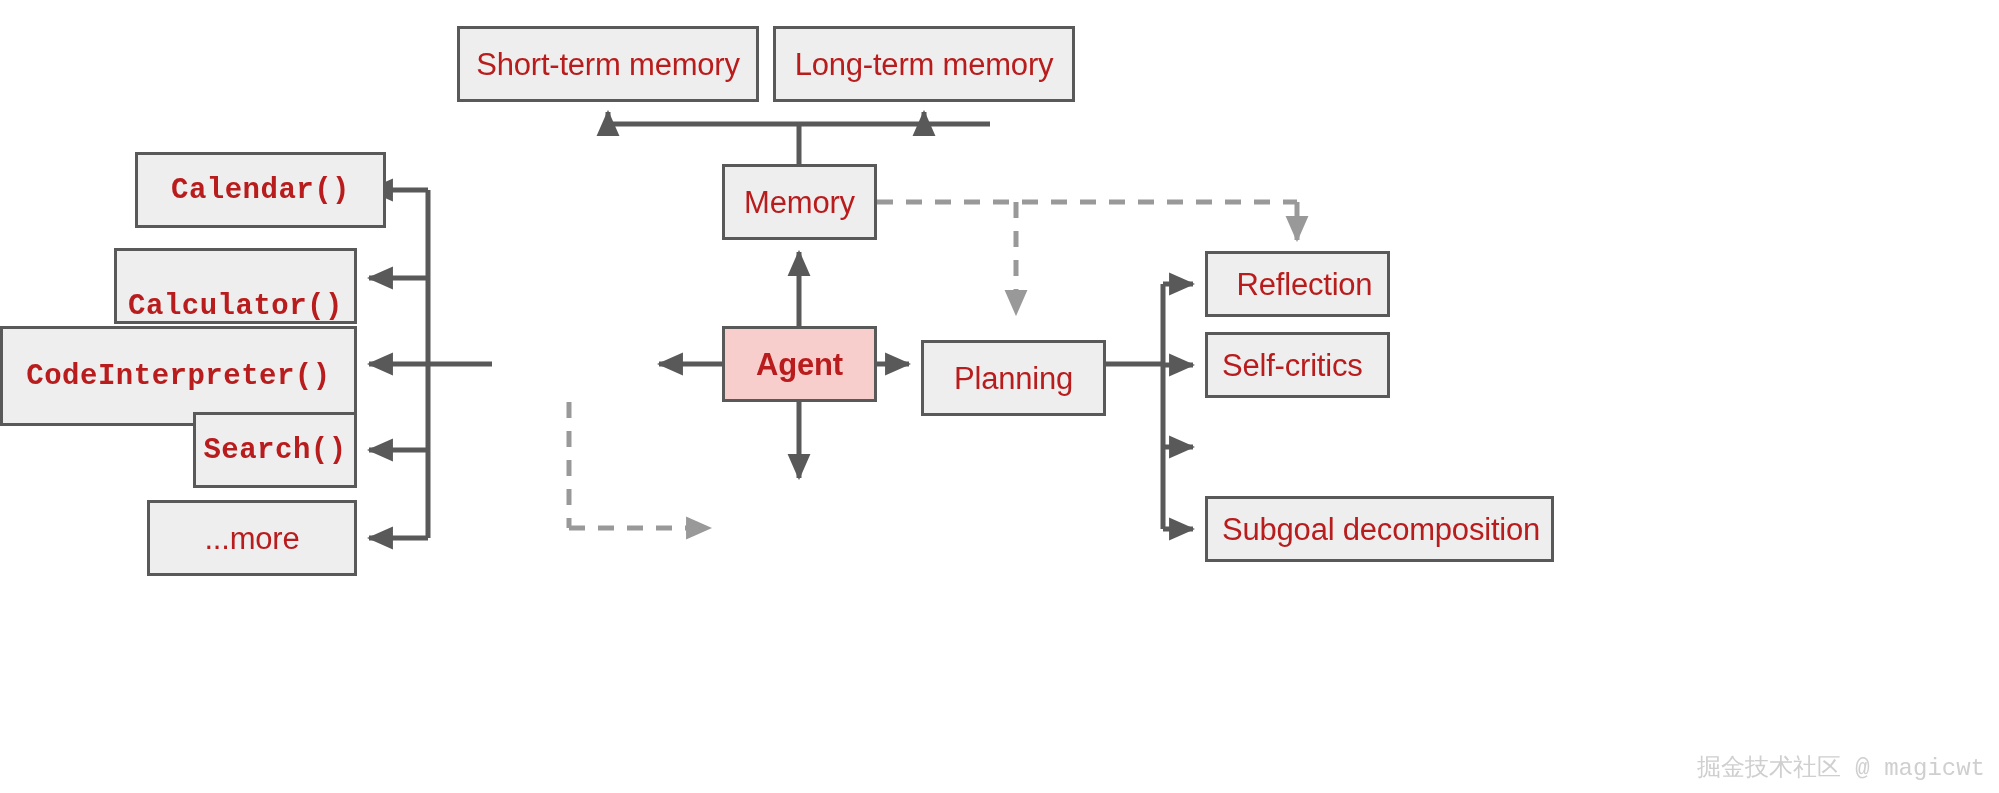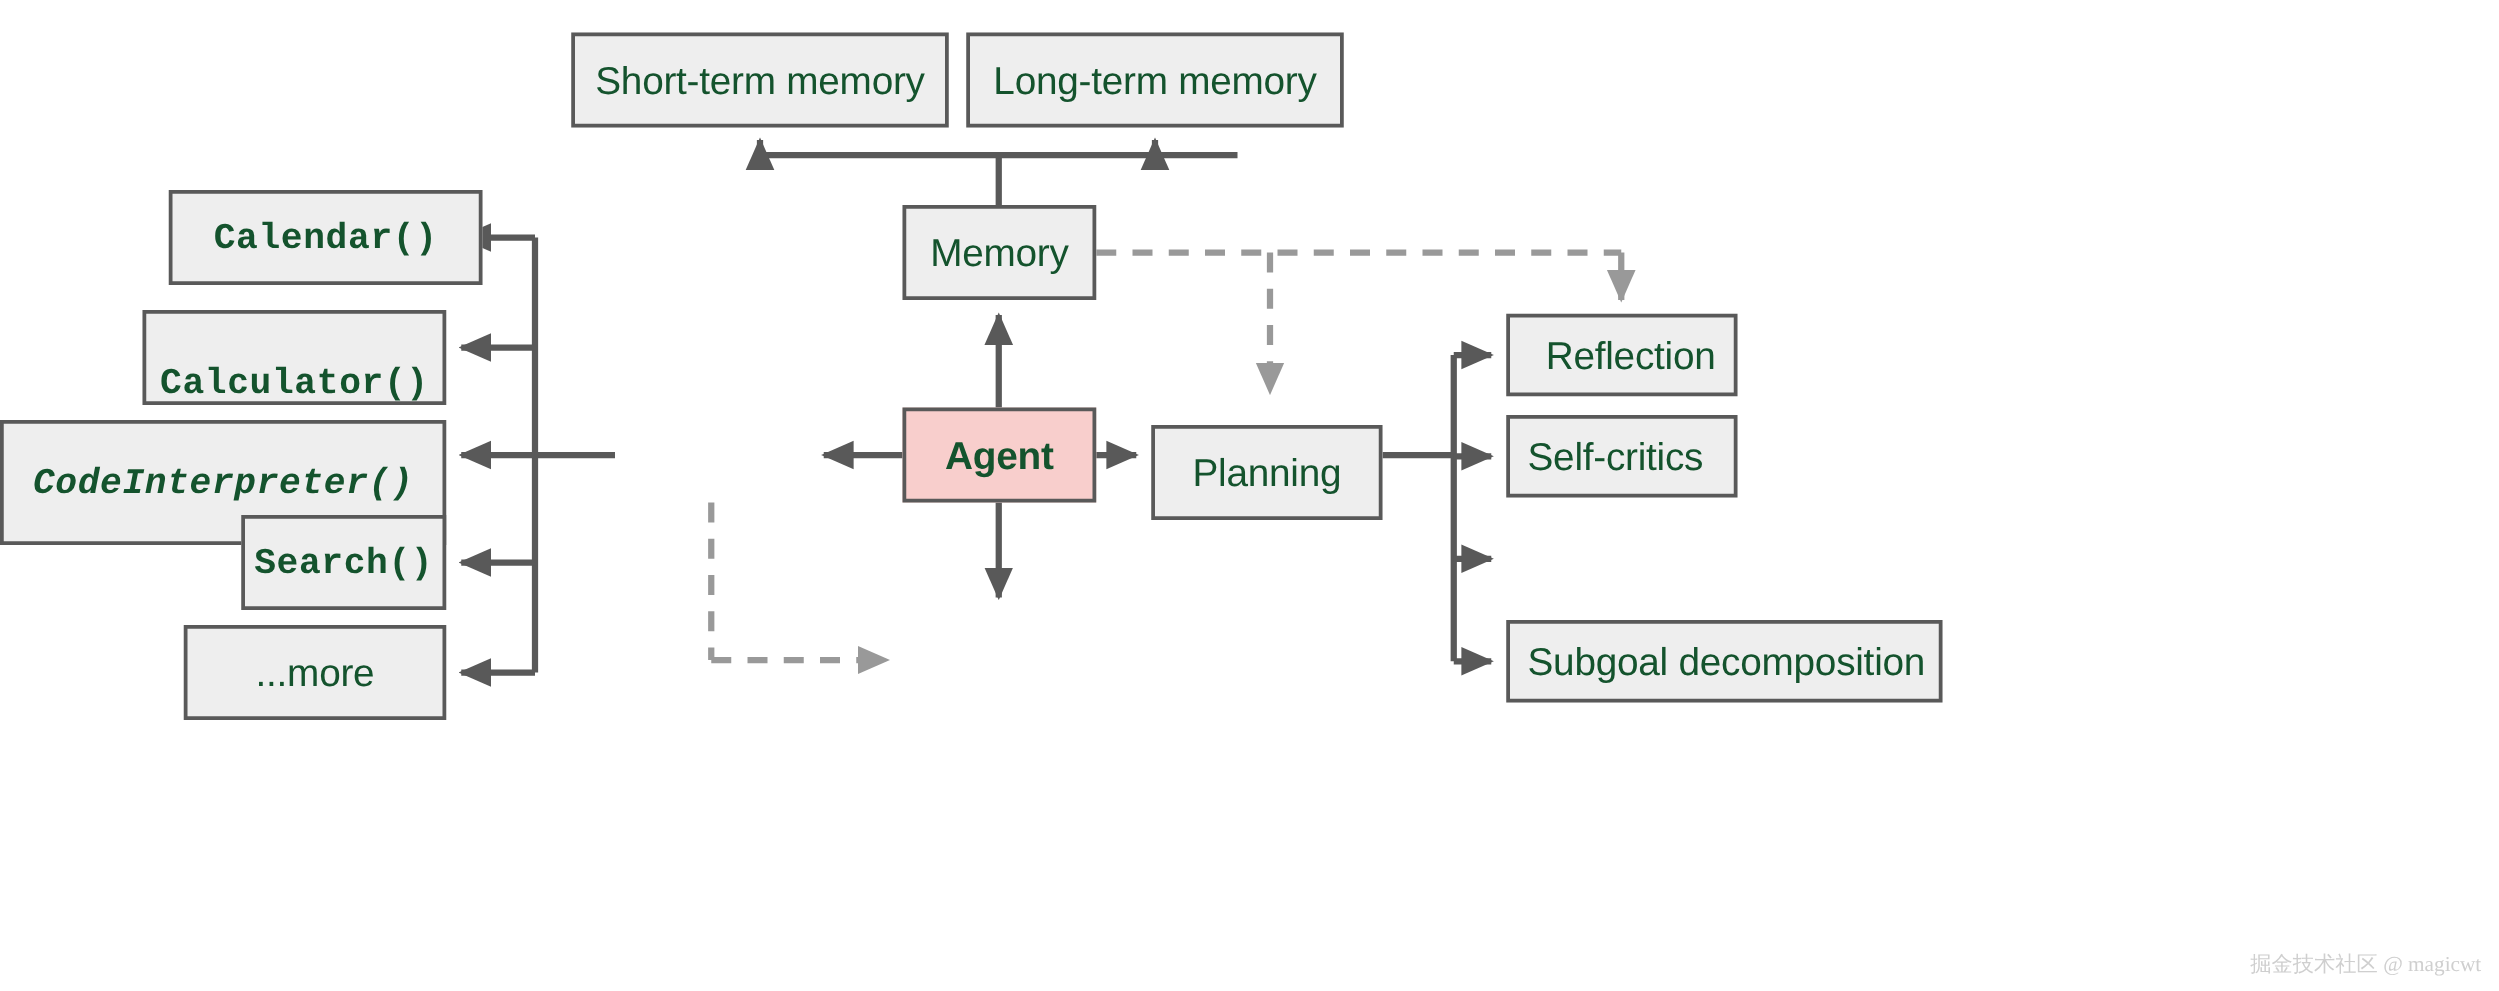--- a/index.html
+++ b/index.html
@@ -27,21 +27,21 @@
     pointer-events: none;
   }
   .node {
     position: absolute;
     box-sizing: border-box;
     background: #eeeeee;
     border: 3px solid #595959;
     display: flex;
     align-items: center;
     justify-content: center;
-    color: #14532d;
+    color: #b91c1c;
     font-family: "Liberation Sans", sans-serif;
     font-size: 31px;
     line-height: 1;
     white-space: nowrap;
     letter-spacing: -0.2px;
     z-index: 2;
   }
   .node.mono {
     font-family: "Liberation Mono", "DejaVu Sans Mono", monospace;
     font-weight: bold;
@@ -50,22 +50,22 @@
   }
   .node.accent {
     background: #f8cecc;
     border-color: #595959;
     font-weight: bold;
   }
   #watermark {
     position: absolute;
     right: 14px;
     bottom: 10px;
-    font-family: Liberation Serif, serif;
-    font-size: 17px;
+    font-family: Liberation Mono, monospace;
+    font-size: 24px;
     color: #cfcfcf;
     white-space: nowrap;
     z-index: 3;
   }
 </style>
 </head>
 <body>
 
 <div id="canvas">
 
@@ -144,21 +144,21 @@
 
 
   <div class="node mono" style="left:135px; top:152px; width:251px; height:76px;">
     <span>Calendar()</span>
   </div>
 
   <div class="node mono" style="left:114px; top:248px; width:243px; height:76px;align-items:flex-end;">
     <span>Calculator()</span>
   </div>
 
-  <div class="node mono" style="left:0px; top:336px; width:357px; height:100px;font-style:italic;">
+  <div class="node mono" style="left:0px; top:326px; width:357px; height:100px;">
     <span>CodeInterpreter()</span>
   </div>
 
   <div class="node mono" style="left:193px; top:412px; width:164px; height:76px;">
     <span>Search()</span>
   </div>
 
   <div class="node" style="left:147px; top:500px; width:210px; height:76px;">
     <span>...more</span>
   </div>

